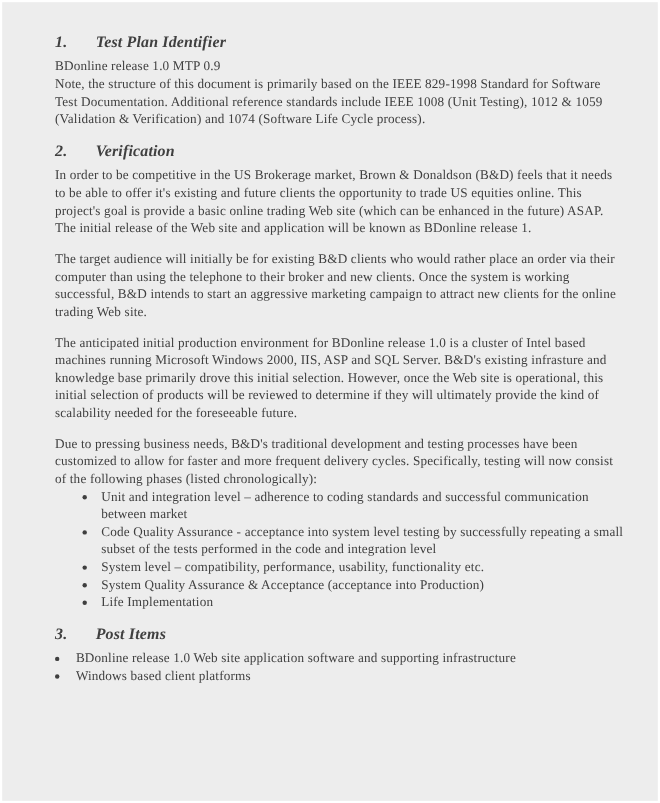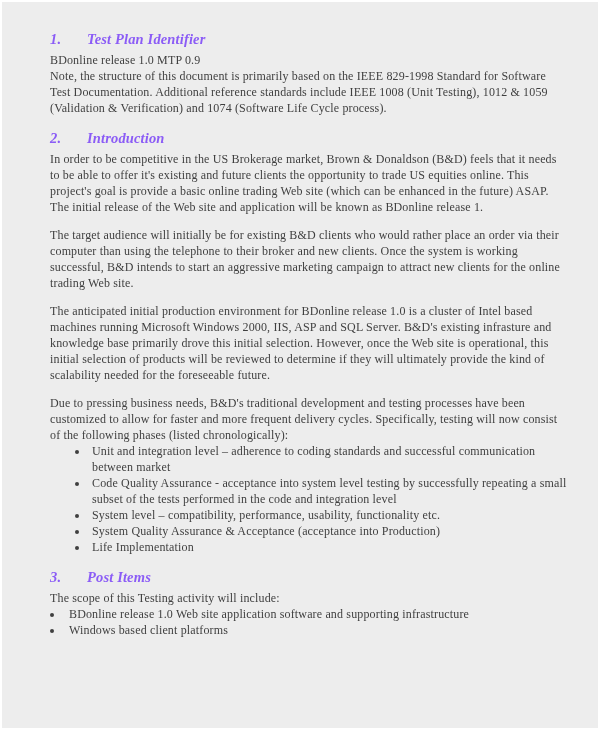--- a/index.html
+++ b/index.html
@@ -22,21 +22,21 @@
     line-height: 16px;
     color: #3f3f3f;
     letter-spacing: 0.15px;
     filter: blur(0.3px);
   }
   .sec-heading {
     font-size: 14.5px;
     line-height: 19px;
     font-weight: bold;
     font-style: italic;
-    color: #8b5cf6;
+    color: #404040;
     margin: 13px 0 3px 0;
   }
   .sec-heading.first { margin-top: 0; }
   .sec-num {
     display: inline-block;
     width: 37px;
   }
   .scan-page p { margin: 12px 0 0 0; }
   .scan-page p.tight { margin-top: 0; }
   ul.inner-bullets {
@@ -60,39 +60,38 @@
   <section>
     <h2 class="sec-heading first">
       <span class="sec-num">1.</span><span class="sec-title">Test Plan Identifier</span>
     </h2>
     <p class="tight">BDonline release 1.0 MTP 0.9</p>
     <p class="tight">Note, the structure of this document is primarily based on the IEEE 829-1998 Standard for Software Test Documentation. Additional reference standards include IEEE 1008 (Unit Testing), 1012 &amp; 1059 (Validation &amp; Verification) and 1074 (Software Life Cycle process).</p>
   </section>
 
   <section>
     <h2 class="sec-heading">
-      <span class="sec-num">2.</span><span class="sec-title">Introduction</span>
+      <span class="sec-num">2.</span><span class="sec-title">Verification</span>
     </h2>
     <p class="tight">In order to be competitive in the US Brokerage market, Brown &amp; Donaldson (B&amp;D) feels that it needs to be able to offer it's existing and future clients the opportunity to trade US equities online. This project's goal is provide a basic online trading Web site (which can be enhanced in the future) ASAP. The initial release of the Web site and application will be known as BDonline release 1.</p>
     <p>The target audience will initially be for existing B&amp;D clients who would rather place an order via their computer than using the telephone to their broker and new clients. Once the system is working successful, B&amp;D intends to start an aggressive marketing campaign to attract new clients for the online trading Web site.</p>
     <p>The anticipated initial production environment for BDonline release 1.0 is a cluster of Intel based machines running Microsoft Windows 2000, IIS, ASP and SQL Server.  B&amp;D's existing infrasture and knowledge base primarily drove this initial selection. However, once the Web site is operational, this initial selection of products will be reviewed to determine if they will ultimately provide the kind of scalability needed for the foreseeable future.</p>
     <p>Due to pressing business needs, B&amp;D's traditional development and testing processes have been customized to allow for faster and more frequent delivery cycles. Specifically, testing will now consist of the following phases (listed chronologically):</p>
     <ul class="inner-bullets">
       <li>Unit and integration level – adherence to coding standards and successful communication between market</li>
       <li>Code Quality Assurance - acceptance into system level testing by successfully repeating a small subset of the tests performed in the code and integration level</li>
       <li>System level – compatibility, performance, usability, functionality etc.</li>
       <li>System Quality Assurance &amp; Acceptance (acceptance into Production)</li>
       <li>Life Implementation</li>
     </ul>
   </section>
 
   <section>
     <h2 class="sec-heading">
       <span class="sec-num">3.</span><span class="sec-title">Post Items</span>
     </h2>
-    <p class="tight">The scope of this Testing activity will include:</p>
     <ul class="margin-bullets">
       <li>BDonline release 1.0 Web site application software and supporting infrastructure</li>
       <li>Windows based client platforms</li>
     </ul>
   </section>
 
 </div>
 
 </body></html>

